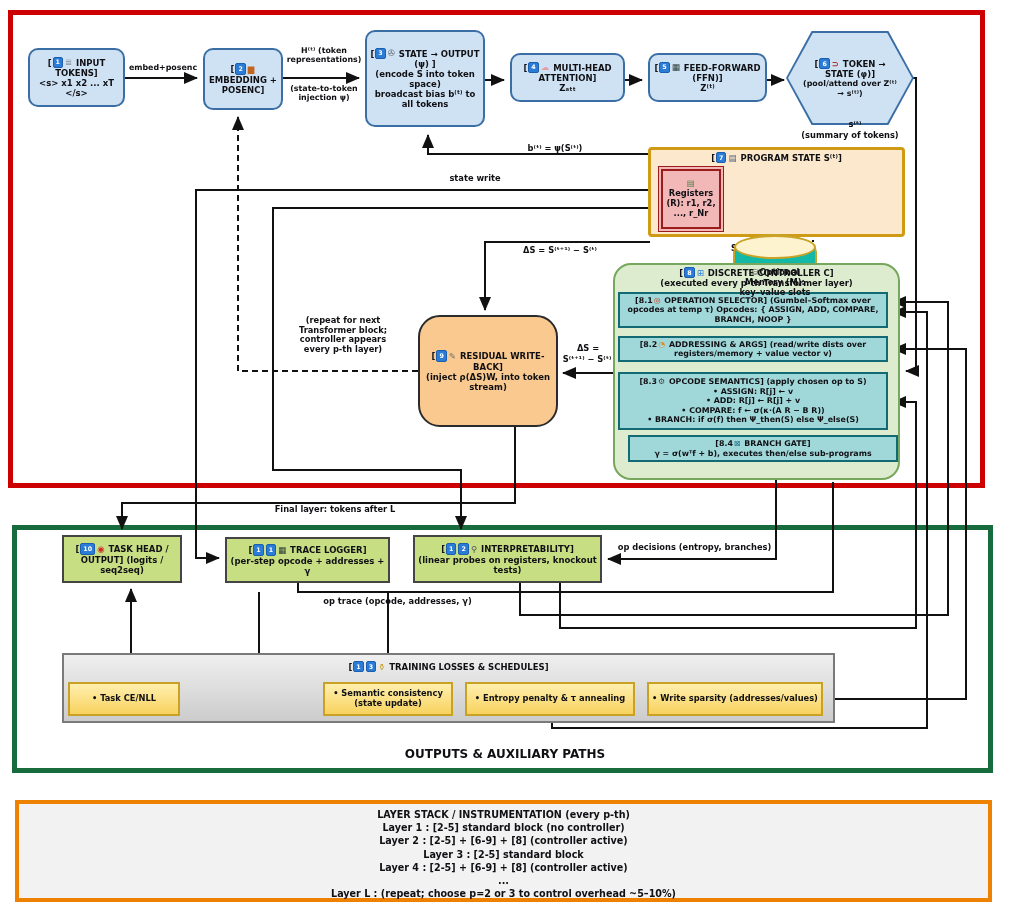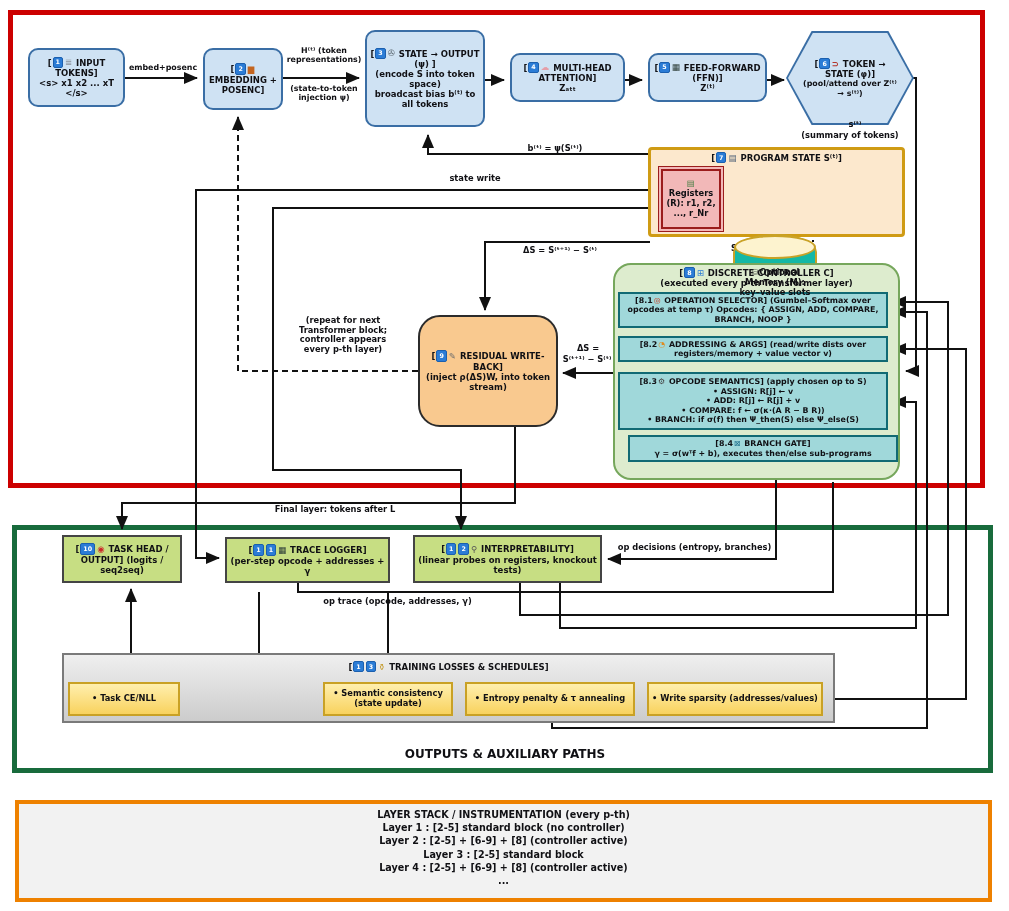--- a/index.html
+++ b/index.html
@@ -215,15 +215,16 @@
 
   <div class="lbl" style="left:305px;top:748px;width:400px;font-size:12px;">OUTPUTS &amp; AUXILIARY PATHS</div>
 
   <div class="abs stack" style="left:15px;top:808px;width:977px;">
     <div>LAYER STACK / INSTRUMENTATION (every p-th)</div>
     <div>Layer 1  :  [2-5] standard block (no controller)</div>
     <div>Layer 2  :  [2-5] + [6-9] + [8] (controller active)</div>
     <div>Layer 3  :  [2-5] standard block</div>
     <div>Layer 4  :  [2-5] + [6-9] + [8] (controller active)</div>
     <div>...</div>
+    <div>Layer L  :  (repeat; choose p=2 or 3 to control overhead ~5–10%)</div>
   </div>
 
 </div>
 
 </body></html>

